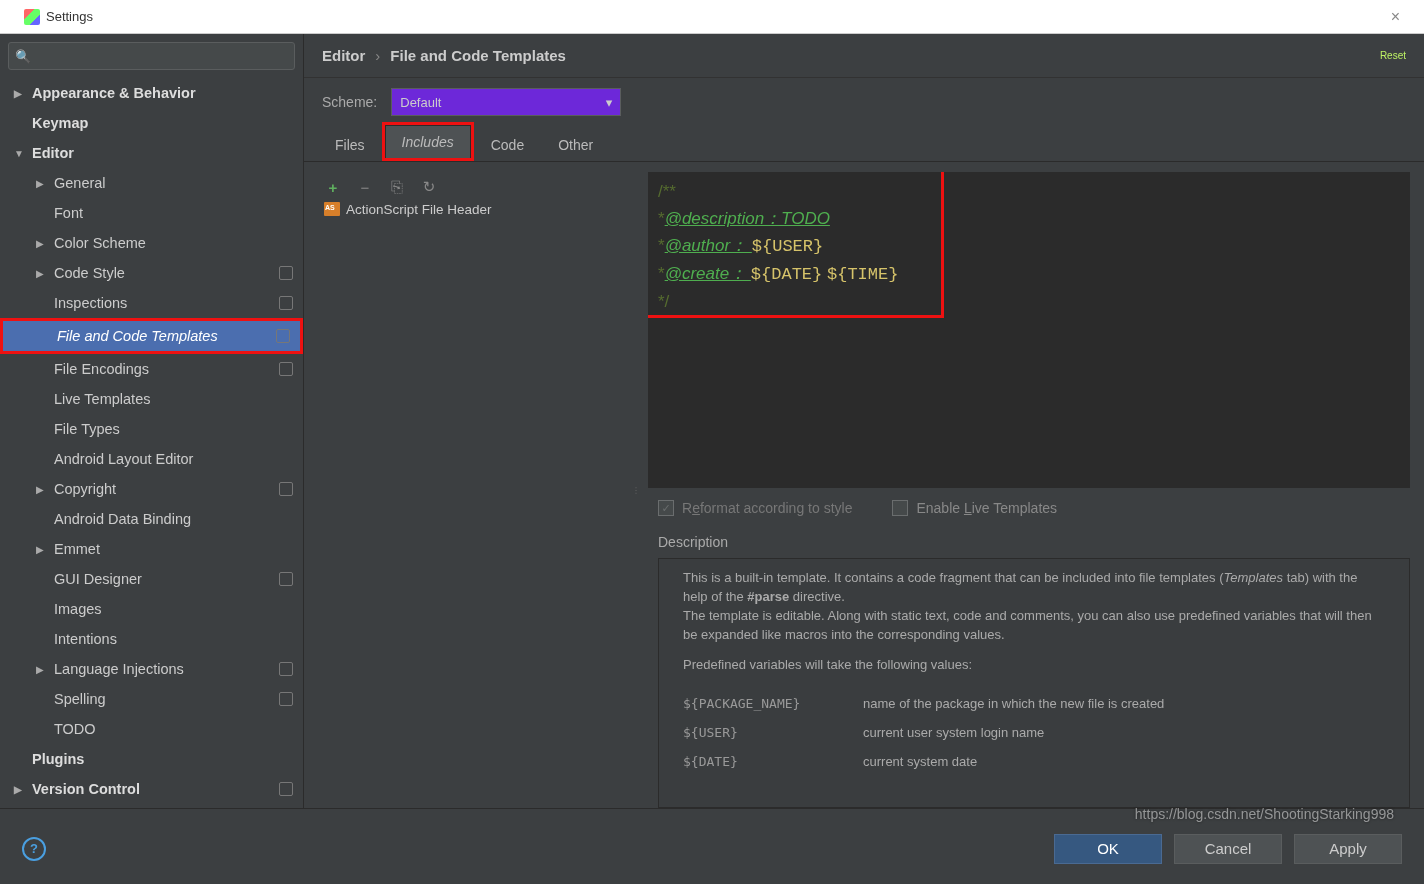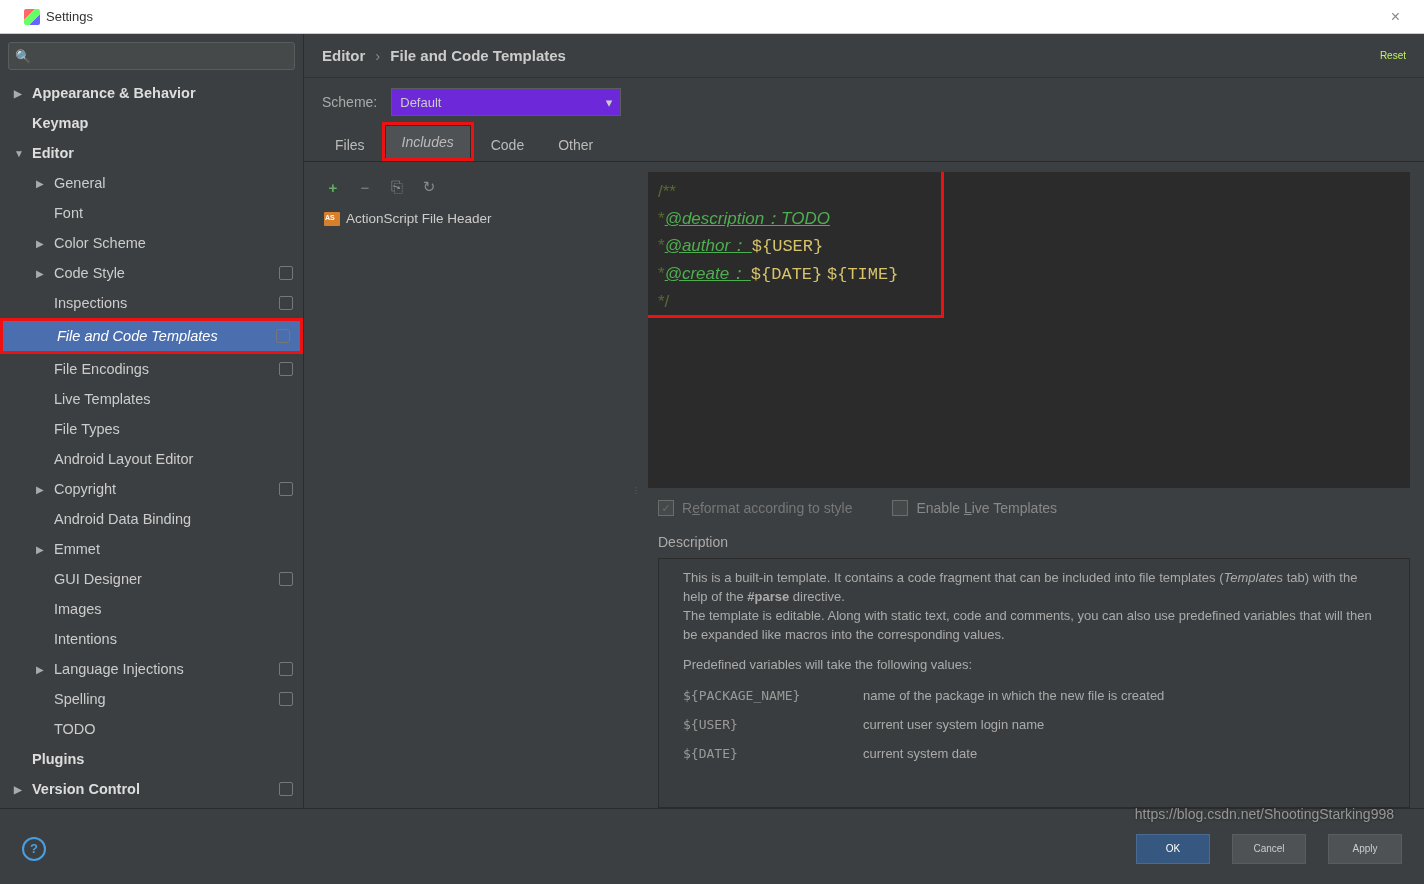--- a/index.html
+++ b/index.html
@@ -29,48 +29,48 @@
 .scheme-select { width:230px; height:28px; background:#6d28d9; border:1px solid #5a5d5e; display:flex; align-items:center; justify-content:space-between; padding:0 8px; color:#ccc; }
 .tabbar { height:36px; display:flex; align-items:flex-end; padding:0 14px; border-bottom:1px solid #2b2b2b; }
 .tab { padding:8px 16px; color:#bbb; cursor:pointer; border:1px solid transparent; border-bottom:none; font-size:14px; }
 .tab.active { background:#4e5254; border-color:#2b2b2b; }
 .workarea { flex:1; display:flex; padding:10px 14px 0 14px; gap:8px; overflow:hidden; }
 .listcol { width:306px; background:#3c3f41; display:flex; flex-direction:column; }
 .list-toolbar { height:30px; display:flex; align-items:center; gap:14px; padding:0 6px; }
 .list-toolbar .tbtn { width:18px; height:18px; display:flex; align-items:center; justify-content:center; color:#888; cursor:pointer; font-size:15px; }
 .list-toolbar .tbtn.add { color:#5fb05f; font-weight:bold; }
 .list { flex:1; background:#3c3f41; }
-.list-item { height:24px; display:flex; align-items:flex-end; padding-left:6px; gap:6px; color:#ccc; cursor:pointer; font-size:13.5px; }
+.list-item { height:24px; display:flex; align-items:flex-start; padding-left:6px; gap:6px; color:#ccc; cursor:pointer; font-size:13.5px; }
 .list-item.selected { background:#4b6eaf; color:#fff; font-weight:bold; }
 .file-icon { width:16px; height:14px; background:#d77f2a; border-radius:1px; position:relative; display:inline-block; }
 .file-icon.as::after { content:"AS"; position:absolute; font-size:7px; color:#fff; left:1px; top:2px; font-weight:bold; }
 .file-icon.fh { background:#4a9fe0; }
 .rightcol { flex:1; display:flex; flex-direction:column; overflow:hidden; }
 .editor { height:316px; background:#2b2b2b; padding:6px 10px; font-family:Consolas,monospace; font-size:17px; line-height:27px; position:relative; }
 .editor .ln { white-space:pre; }
 .c-dkgreen { color:#556b2f; }
 .c-green { color:#4fae4f; font-style:italic; text-decoration:underline; }
 .c-yellow { color:#d6c36a; font-family:"SimSun","Courier New",monospace; }
 .gutter-handle { width:8px; display:flex; align-items:center; justify-content:center; color:#666; font-size:8px; }
 .optrow { height:40px; display:flex; align-items:center; gap:40px; padding:0 10px; }
 .chk { display:flex; align-items:center; gap:8px; color:#888; font-size:14px; }
 .chkbox { width:16px; height:16px; border:1px solid #6a6d6e; display:flex; align-items:center; justify-content:center; font-size:11px; color:#6a6d6e; background:#45494a; }
 .chk.disabled { color:#777; }
 .chk u { text-decoration:underline; }
 .desc-label { padding:6px 10px 4px; color:#aaa; font-size:14px; }
 .descbox { margin:4px 0 0 10px; padding:10px 24px; background:#3a3d3f; border:1px solid #2b2b2b; color:#aaa; font-size:13px; line-height:1.45; flex:1; overflow:hidden; }
 .descbox em { font-style:italic; }
 .descbox b { font-weight:bold; }
-.descbox .vartable { margin-top:12px; }
+.descbox .vartable { margin-top:20px; }
 .descbox .varrow { display:flex; gap:40px; margin-top:10px; }
 .descbox .varname { width:140px; color:#999; font-family:monospace; }
 .footer { height:80px; border-top:1px solid #2b2b2b; display:flex; align-items:center; justify-content:space-between; padding:0 22px; background:#3c3f41; }
 .help { width:24px; height:24px; border:2px solid #4a9fe0; border-radius:50%; color:#4a9fe0; display:flex; align-items:center; justify-content:center; font-weight:bold; cursor:pointer; }
 .buttons { display:flex; gap:12px; }
-.btn { width:74px; height:30px; background:#4e5254; border:1px solid #5a5d5e; color:#ccc; display:flex; align-items:center; justify-content:center; cursor:pointer; font-size:10px;margin-left:10px; }
+.btn { width:108px; height:30px; background:#4e5254; border:1px solid #5a5d5e; color:#ccc; display:flex; align-items:center; justify-content:center; cursor:pointer; font-size:15px; }
 .btn.primary { background:#365880; border-color:#4a6a92; color:#fff; }
 .watermark { position:absolute; right:30px; bottom:62px; color:#ddd; font-size:14px; opacity:.55; pointer-events:none; text-shadow:0 0 3px #000; }
 .red-highlight-tab { position:absolute; border:3px solid #e11; pointer-events:none; }
 </style>
 </head>
 <body>
 
 <div class="titlebar">
   <div class="titlebar-left">
     <span class="icon-app"></span>

